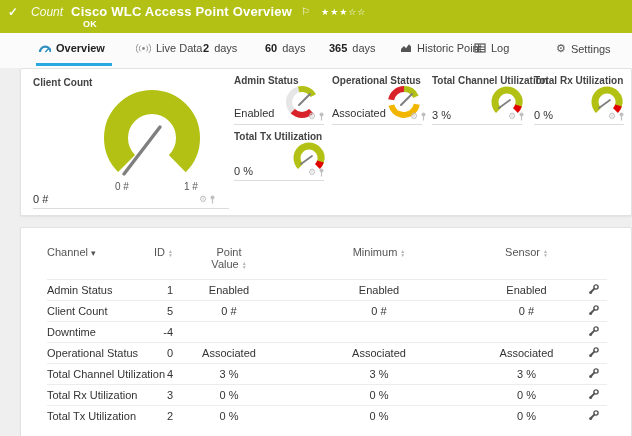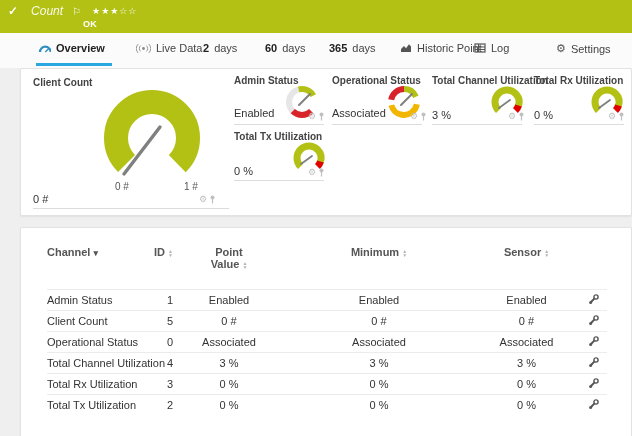--- a/index.html
+++ b/index.html
@@ -39,37 +39,38 @@
 
   svg .arc-brand { stroke:var(--brand); fill:none; }
   svg .arc-red   { stroke:var(--red); fill:none; }
   svg .arc-red2  { stroke:var(--red2); fill:none; }
   svg .arc-yel   { stroke:var(--yellow); fill:none; }
   svg .arc-gray  { stroke:var(--grayseg); fill:none; }
   svg .needle    { stroke:var(--needle); stroke-linecap:round; }
 
   
   table { border-collapse:collapse; table-layout:fixed; width:560px; position:absolute; left:26px; top:10px; }
-  th { font-size:11px; color:#555; font-weight:bold; vertical-align:top; padding:8px 0 19px 0; white-space:nowrap; }
+  th { font-size:11px; color:#555; font-weight:normal; vertical-align:top; padding:8px 0 9px 0; white-space:nowrap; }
   td { font-size:11px; color:#333; height:21px; border-top:1px solid #ececec; white-space:nowrap; }
   th.c-chan, td.c-chan { text-align:left; }
   th.c-id, td.c-id { text-align:right; padding-right:6px; }
   th.c-last, td.c-last, th.c-min, td.c-min, th.c-max, td.c-max { text-align:center; }
   td.c-tool { text-align:right; padding-right:8px; }
   .sort { display:inline-block; vertical-align:middle; margin-left:3px; color:#b5b5b5; font-size:5px; line-height:4px; }
   .chansort { color:#555; font-size:9px; margin-left:3px; }
   .wrench { cursor:pointer; display:inline-block; line-height:0; }
 </style>
 </head>
 <body>
 
 <div class="hdr">
   <div class="hdr-line">
     <span class="hdr-check">✓</span>
     <span class="hdr-sensor">Count</span>
+    <span class="hdr-title">Cisco WLC Access Point Overview</span>
     <span class="hdr-flag">⚐</span>
     <span class="hdr-stars"><span>★★★</span><span>☆☆</span></span>
   </div>
   <div class="hdr-status">OK</div>
 </div>
 
 <div class="tabbar">
   <div class="tab active" style="left:38px">
     <span class="ticon">
       <svg width="13" height="11">
@@ -271,20 +272,32 @@
         <td class="c-last">0 #</td>
         <td class="c-min">0 #</td>
         <td class="c-max">0 #</td>
         <td class="c-tool"><span class="wrench"><svg width="11" height="11">
                 <circle cx="8" cy="3" r="2.1" fill="none" stroke="#555" stroke-width="1.4"></circle>
                 <line x1="3" y1="8" x2="6.6" y2="4.4" stroke="#555" stroke-width="2"></line>
                 <circle cx="2.6" cy="8.4" r="1.5" fill="#555"></circle>
               </svg></span></td>
       </tr>
       <tr>
+        <td class="c-chan">Downtime</td>
+        <td class="c-id">-4</td>
+        <td class="c-last"></td>
+        <td class="c-min"></td>
+        <td class="c-max"></td>
+        <td class="c-tool"><span class="wrench"><svg width="11" height="11">
+                <circle cx="8" cy="3" r="2.1" fill="none" stroke="#555" stroke-width="1.4"></circle>
+                <line x1="3" y1="8" x2="6.6" y2="4.4" stroke="#555" stroke-width="2"></line>
+                <circle cx="2.6" cy="8.4" r="1.5" fill="#555"></circle>
+              </svg></span></td>
+      </tr>
+      <tr>
         <td class="c-chan">Operational Status</td>
         <td class="c-id">0</td>
         <td class="c-last">Associated</td>
         <td class="c-min">Associated</td>
         <td class="c-max">Associated</td>
         <td class="c-tool"><span class="wrench"><svg width="11" height="11">
                 <circle cx="8" cy="3" r="2.1" fill="none" stroke="#555" stroke-width="1.4"></circle>
                 <line x1="3" y1="8" x2="6.6" y2="4.4" stroke="#555" stroke-width="2"></line>
                 <circle cx="2.6" cy="8.4" r="1.5" fill="#555"></circle>
               </svg></span></td>

